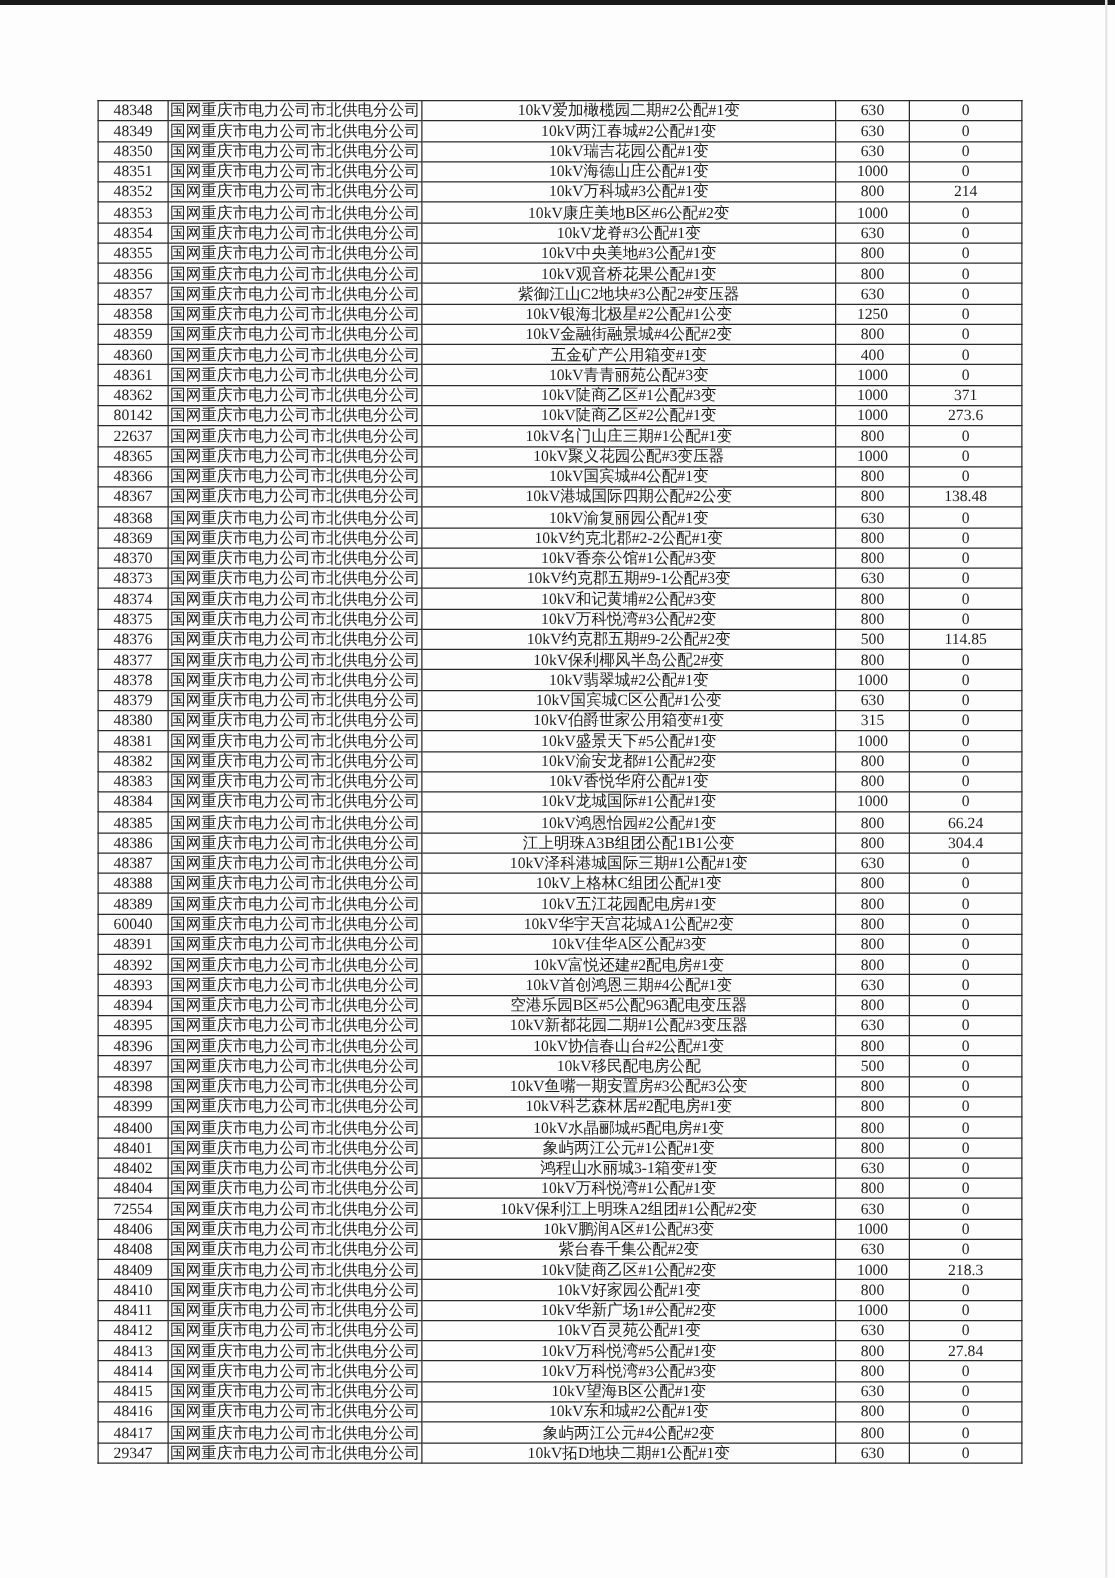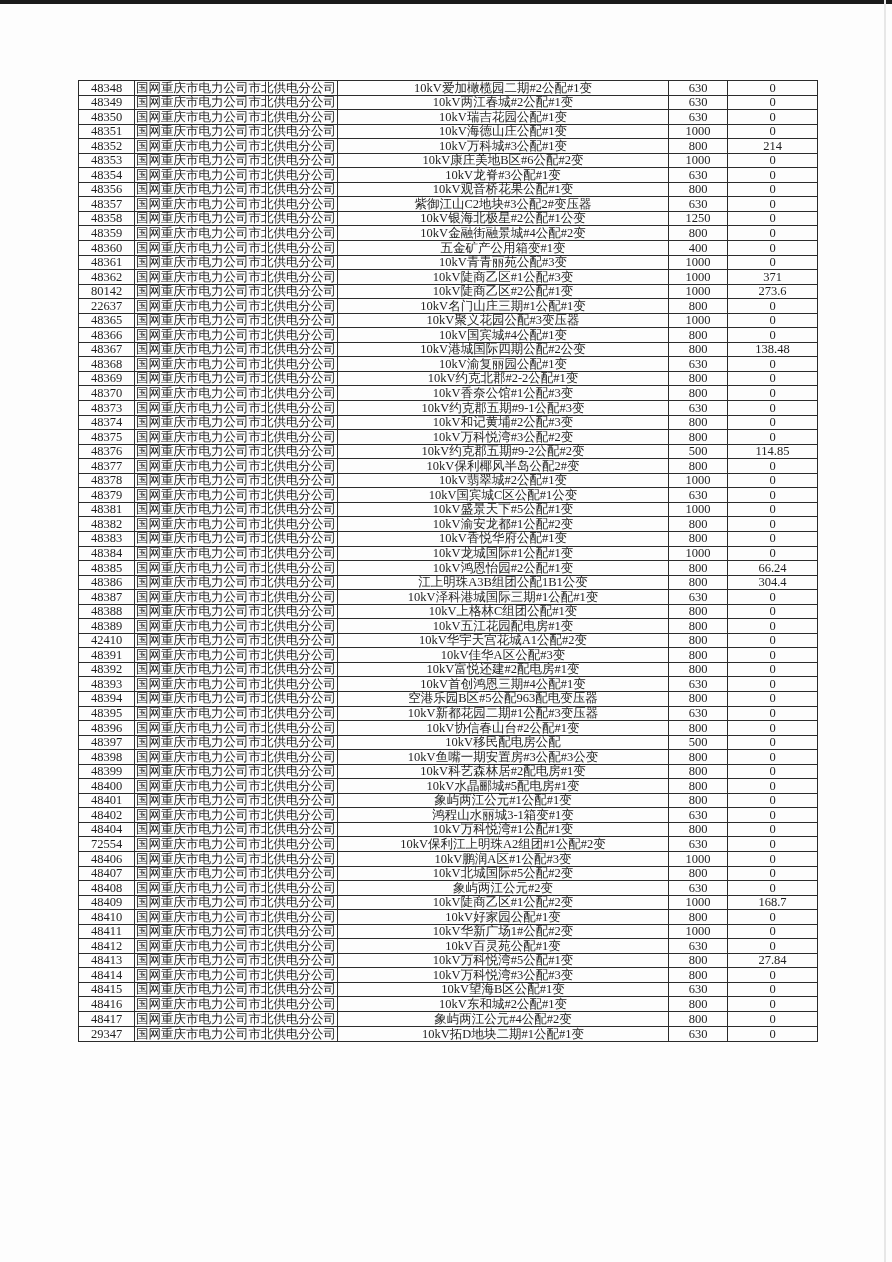--- a/index.html
+++ b/index.html
@@ -15,21 +15,21 @@
     width:892px; height:4px;
     background:#1a1a1a;
   }
   .right-edge-line {
     position:absolute; top:0; left:884px;
     width:2px; height:1262px;
     background:#e7e7e7;
   }
   table.sheet {
     position:absolute; left:78px; top:80px;
-    width:739px; height:962px;
+    width:739px; height:1091px;
     border-collapse:collapse; table-layout:fixed;
   }
   table.sheet td {
     border:1px solid #2b2b2b;
     text-align:center; vertical-align:middle;
     font-size:12.5px; line-height:1;
     color:#1e1e1e;
     white-space:nowrap; overflow:hidden;
     padding:0;
   }
@@ -97,20 +97,27 @@
         <td>0</td>
       </tr>
       <tr>
         <td>48354</td>
         <td>国网重庆市电力公司市北供电分公司</td>
         <td>10kV龙脊#3公配#1变</td>
         <td>630</td>
         <td>0</td>
       </tr>
       <tr>
+        <td>48355</td>
+        <td>国网重庆市电力公司市北供电分公司</td>
+        <td>10kV中央美地#3公配#1变</td>
+        <td>800</td>
+        <td>0</td>
+      </tr>
+      <tr>
         <td>48356</td>
         <td>国网重庆市电力公司市北供电分公司</td>
         <td>10kV观音桥花果公配#1变</td>
         <td>800</td>
         <td>0</td>
       </tr>
       <tr>
         <td>48357</td>
         <td>国网重庆市电力公司市北供电分公司</td>
         <td>紫御江山C2地块#3公配2#变压器</td>
@@ -251,20 +258,27 @@
         <td>0</td>
       </tr>
       <tr>
         <td>48379</td>
         <td>国网重庆市电力公司市北供电分公司</td>
         <td>10kV国宾城C区公配#1公变</td>
         <td>630</td>
         <td>0</td>
       </tr>
       <tr>
+        <td>48380</td>
+        <td>国网重庆市电力公司市北供电分公司</td>
+        <td>10kV伯爵世家公用箱变#1变</td>
+        <td>315</td>
+        <td>0</td>
+      </tr>
+      <tr>
         <td>48381</td>
         <td>国网重庆市电力公司市北供电分公司</td>
         <td>10kV盛景天下#5公配#1变</td>
         <td>1000</td>
         <td>0</td>
       </tr>
       <tr>
         <td>48382</td>
         <td>国网重庆市电力公司市北供电分公司</td>
         <td>10kV渝安龙都#1公配#2变</td>
@@ -314,21 +328,21 @@
         <td>0</td>
       </tr>
       <tr>
         <td>48389</td>
         <td>国网重庆市电力公司市北供电分公司</td>
         <td>10kV五江花园配电房#1变</td>
         <td>800</td>
         <td>0</td>
       </tr>
       <tr>
-        <td>42410</td>
+        <td>60040</td>
         <td>国网重庆市电力公司市北供电分公司</td>
         <td>10kV华宇天宫花城A1公配#2变</td>
         <td>800</td>
         <td>0</td>
       </tr>
       <tr>
         <td>48391</td>
         <td>国网重庆市电力公司市北供电分公司</td>
         <td>10kV佳华A区公配#3变</td>
         <td>800</td>
@@ -426,39 +440,32 @@
         <td>0</td>
       </tr>
       <tr>
         <td>48406</td>
         <td>国网重庆市电力公司市北供电分公司</td>
         <td>10kV鹏润A区#1公配#3变</td>
         <td>1000</td>
         <td>0</td>
       </tr>
       <tr>
-        <td>48407</td>
-        <td>国网重庆市电力公司市北供电分公司</td>
-        <td>10kV北城国际#5公配#2变</td>
-        <td>800</td>
-        <td>0</td>
-      </tr>
-      <tr>
         <td>48408</td>
         <td>国网重庆市电力公司市北供电分公司</td>
-        <td>象屿两江公元#2变</td>
+        <td>紫台春千集公配#2变</td>
         <td>630</td>
         <td>0</td>
       </tr>
       <tr>
         <td>48409</td>
         <td>国网重庆市电力公司市北供电分公司</td>
         <td>10kV陡商乙区#1公配#2变</td>
         <td>1000</td>
-        <td>168.7</td>
+        <td>218.3</td>
       </tr>
       <tr>
         <td>48410</td>
         <td>国网重庆市电力公司市北供电分公司</td>
         <td>10kV好家园公配#1变</td>
         <td>800</td>
         <td>0</td>
       </tr>
       <tr>
         <td>48411</td>

